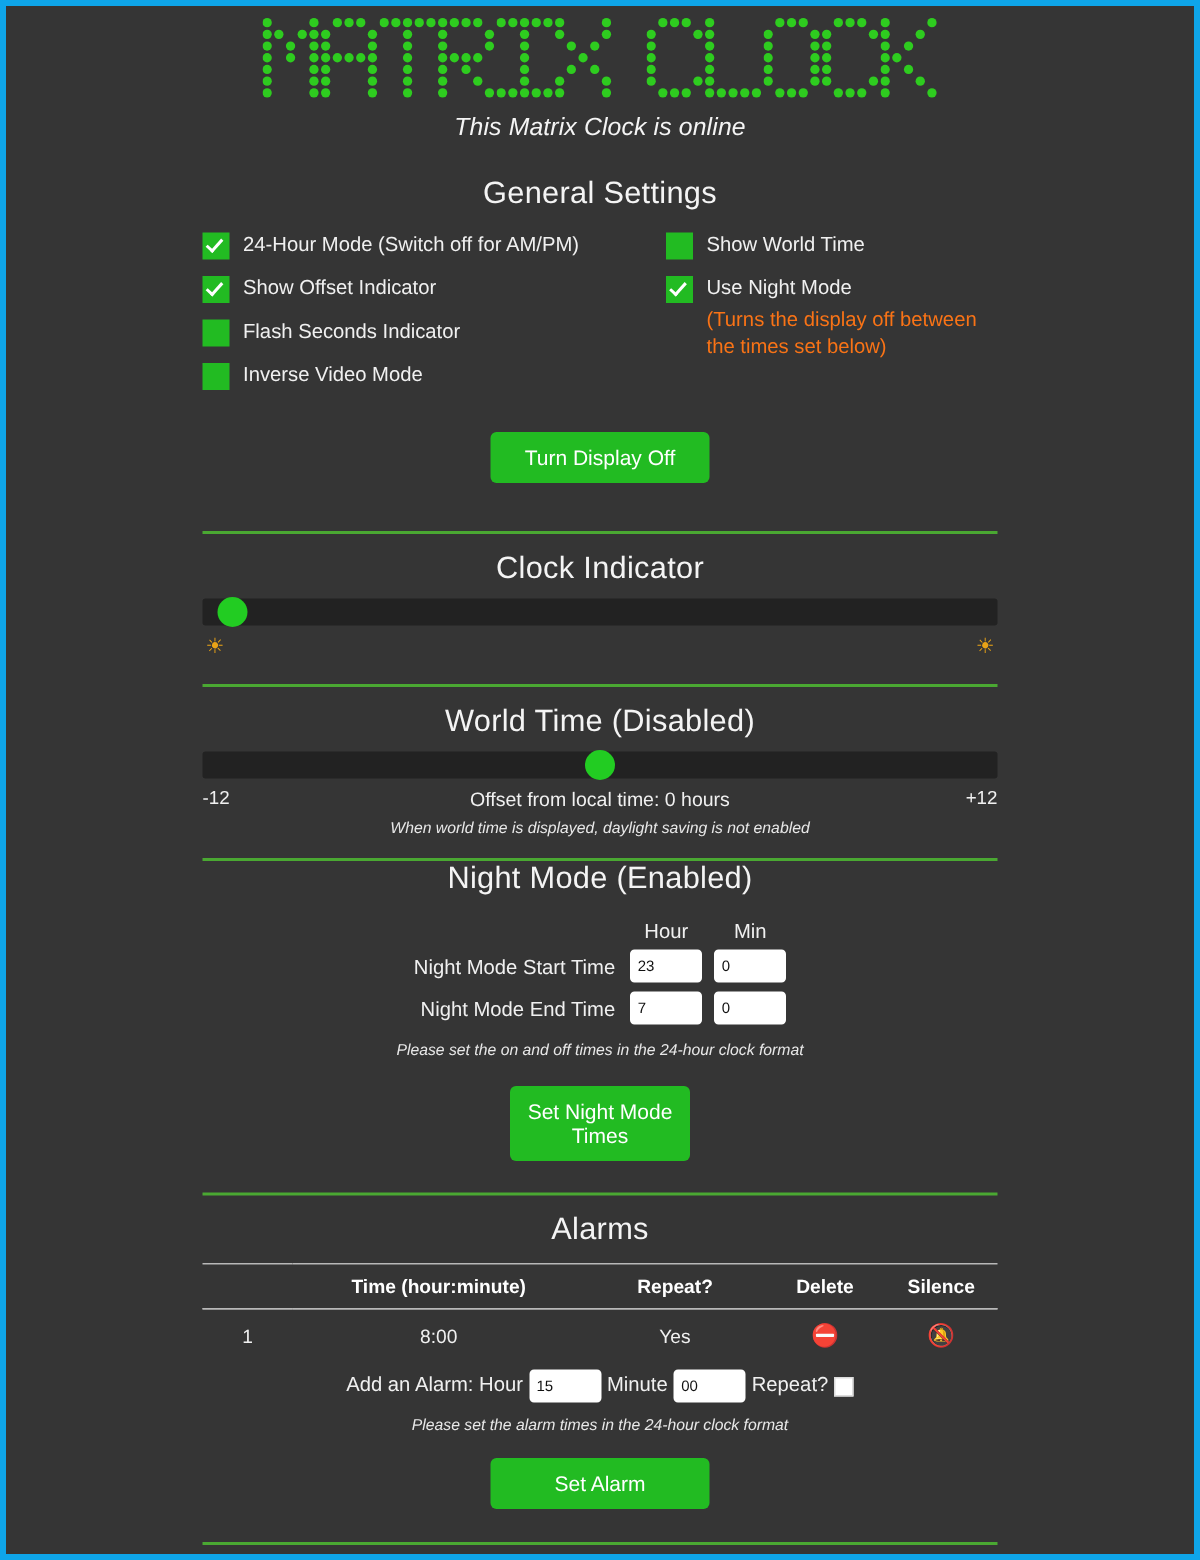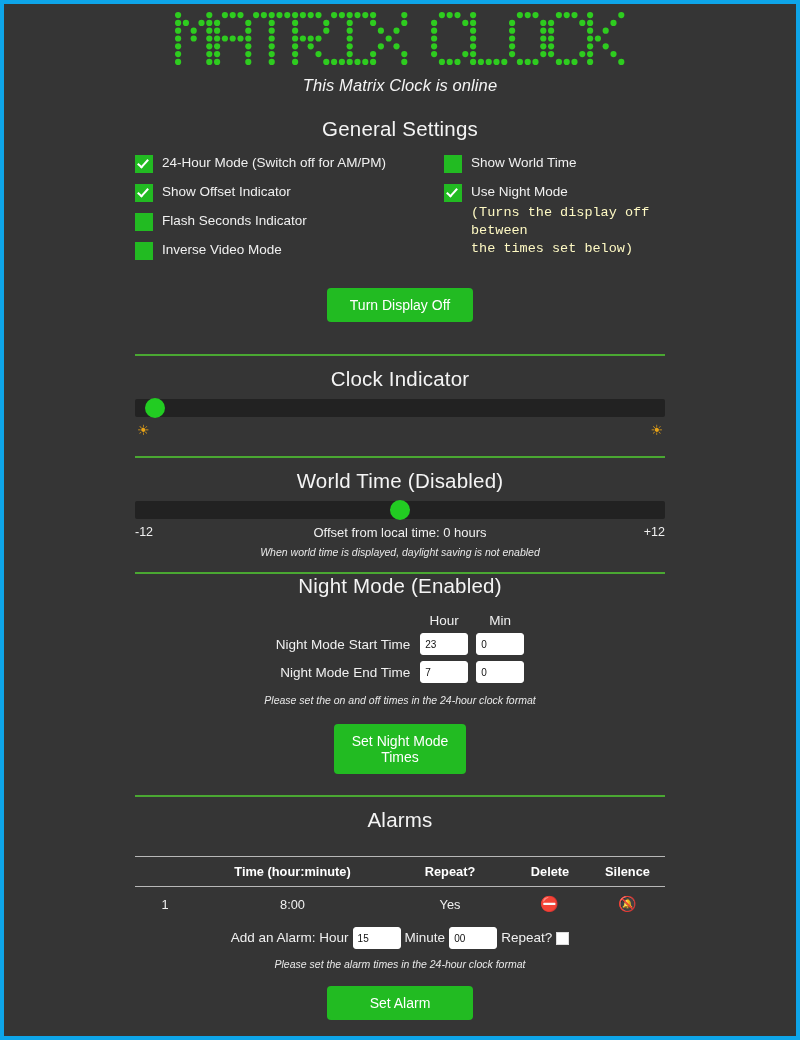--- a/index.html
+++ b/index.html
@@ -106,22 +106,21 @@
   .chk-label {
     font-size: 13.5px;
     line-height: 17px;
     margin-left: 9px;
     color: #f0f0f0;
   }
   .chk-sub {
     font-size: 13.5px;
     line-height: 18px;
     margin-left: 27px;
-    color: #fef9c3;
-    font-family: Liberation Mono, monospace;
+    color: #f97316;
   }
 
   
   .btn {
     display: block;
     background: #22bb22;
     color: #ffffff;
     border: none;
     border-radius: 4px;
     font-size: 14px;
@@ -203,21 +202,21 @@
     font-size: 10px;
     font-family: "Liberation Sans", sans-serif;
     padding: 0 4px;
     box-sizing: content-box;
   }
 
   
   table.alarms {
     width: 530px;
     border-collapse: collapse;
-    margin-top: 24px;
+    margin-top: 10px;
   }
   table.alarms th {
     font-size: 12.8px;
     font-weight: bold;
     color: #ffffff;
     padding: 7px 0;
     border-top: 1.5px solid #b8b8b8;
     border-bottom: 1.5px solid #b8b8b8;
   }
   table.alarms td {
@@ -771,21 +770,21 @@
         <td class="nm-label">Night Mode End Time</td>
         <td><input class="tbox" value="7" style=""></td>
         <td><input class="tbox" value="0" style=""></td>
       </tr>
     </tbody>
       </table>
 
     <div class="note" style="margin-top:8px;">Please set the on and off times in the 24-hour clock format</div>
 
     <div style="margin-top:18px;">
-      <button class="btn" style="width:132px;">Set Night Mode Times</button>
+      <button class="btn" style="width:120px;">Set Night Mode Times</button>
     </div>
   </div>
 
   <div class="divider" style="margin-top:21px;"></div>
 
   <div class="inner" style="margin-top:11px;">
     <h2 class="section-title">Alarms</h2>
 
     <table class="alarms">
       <thead>

